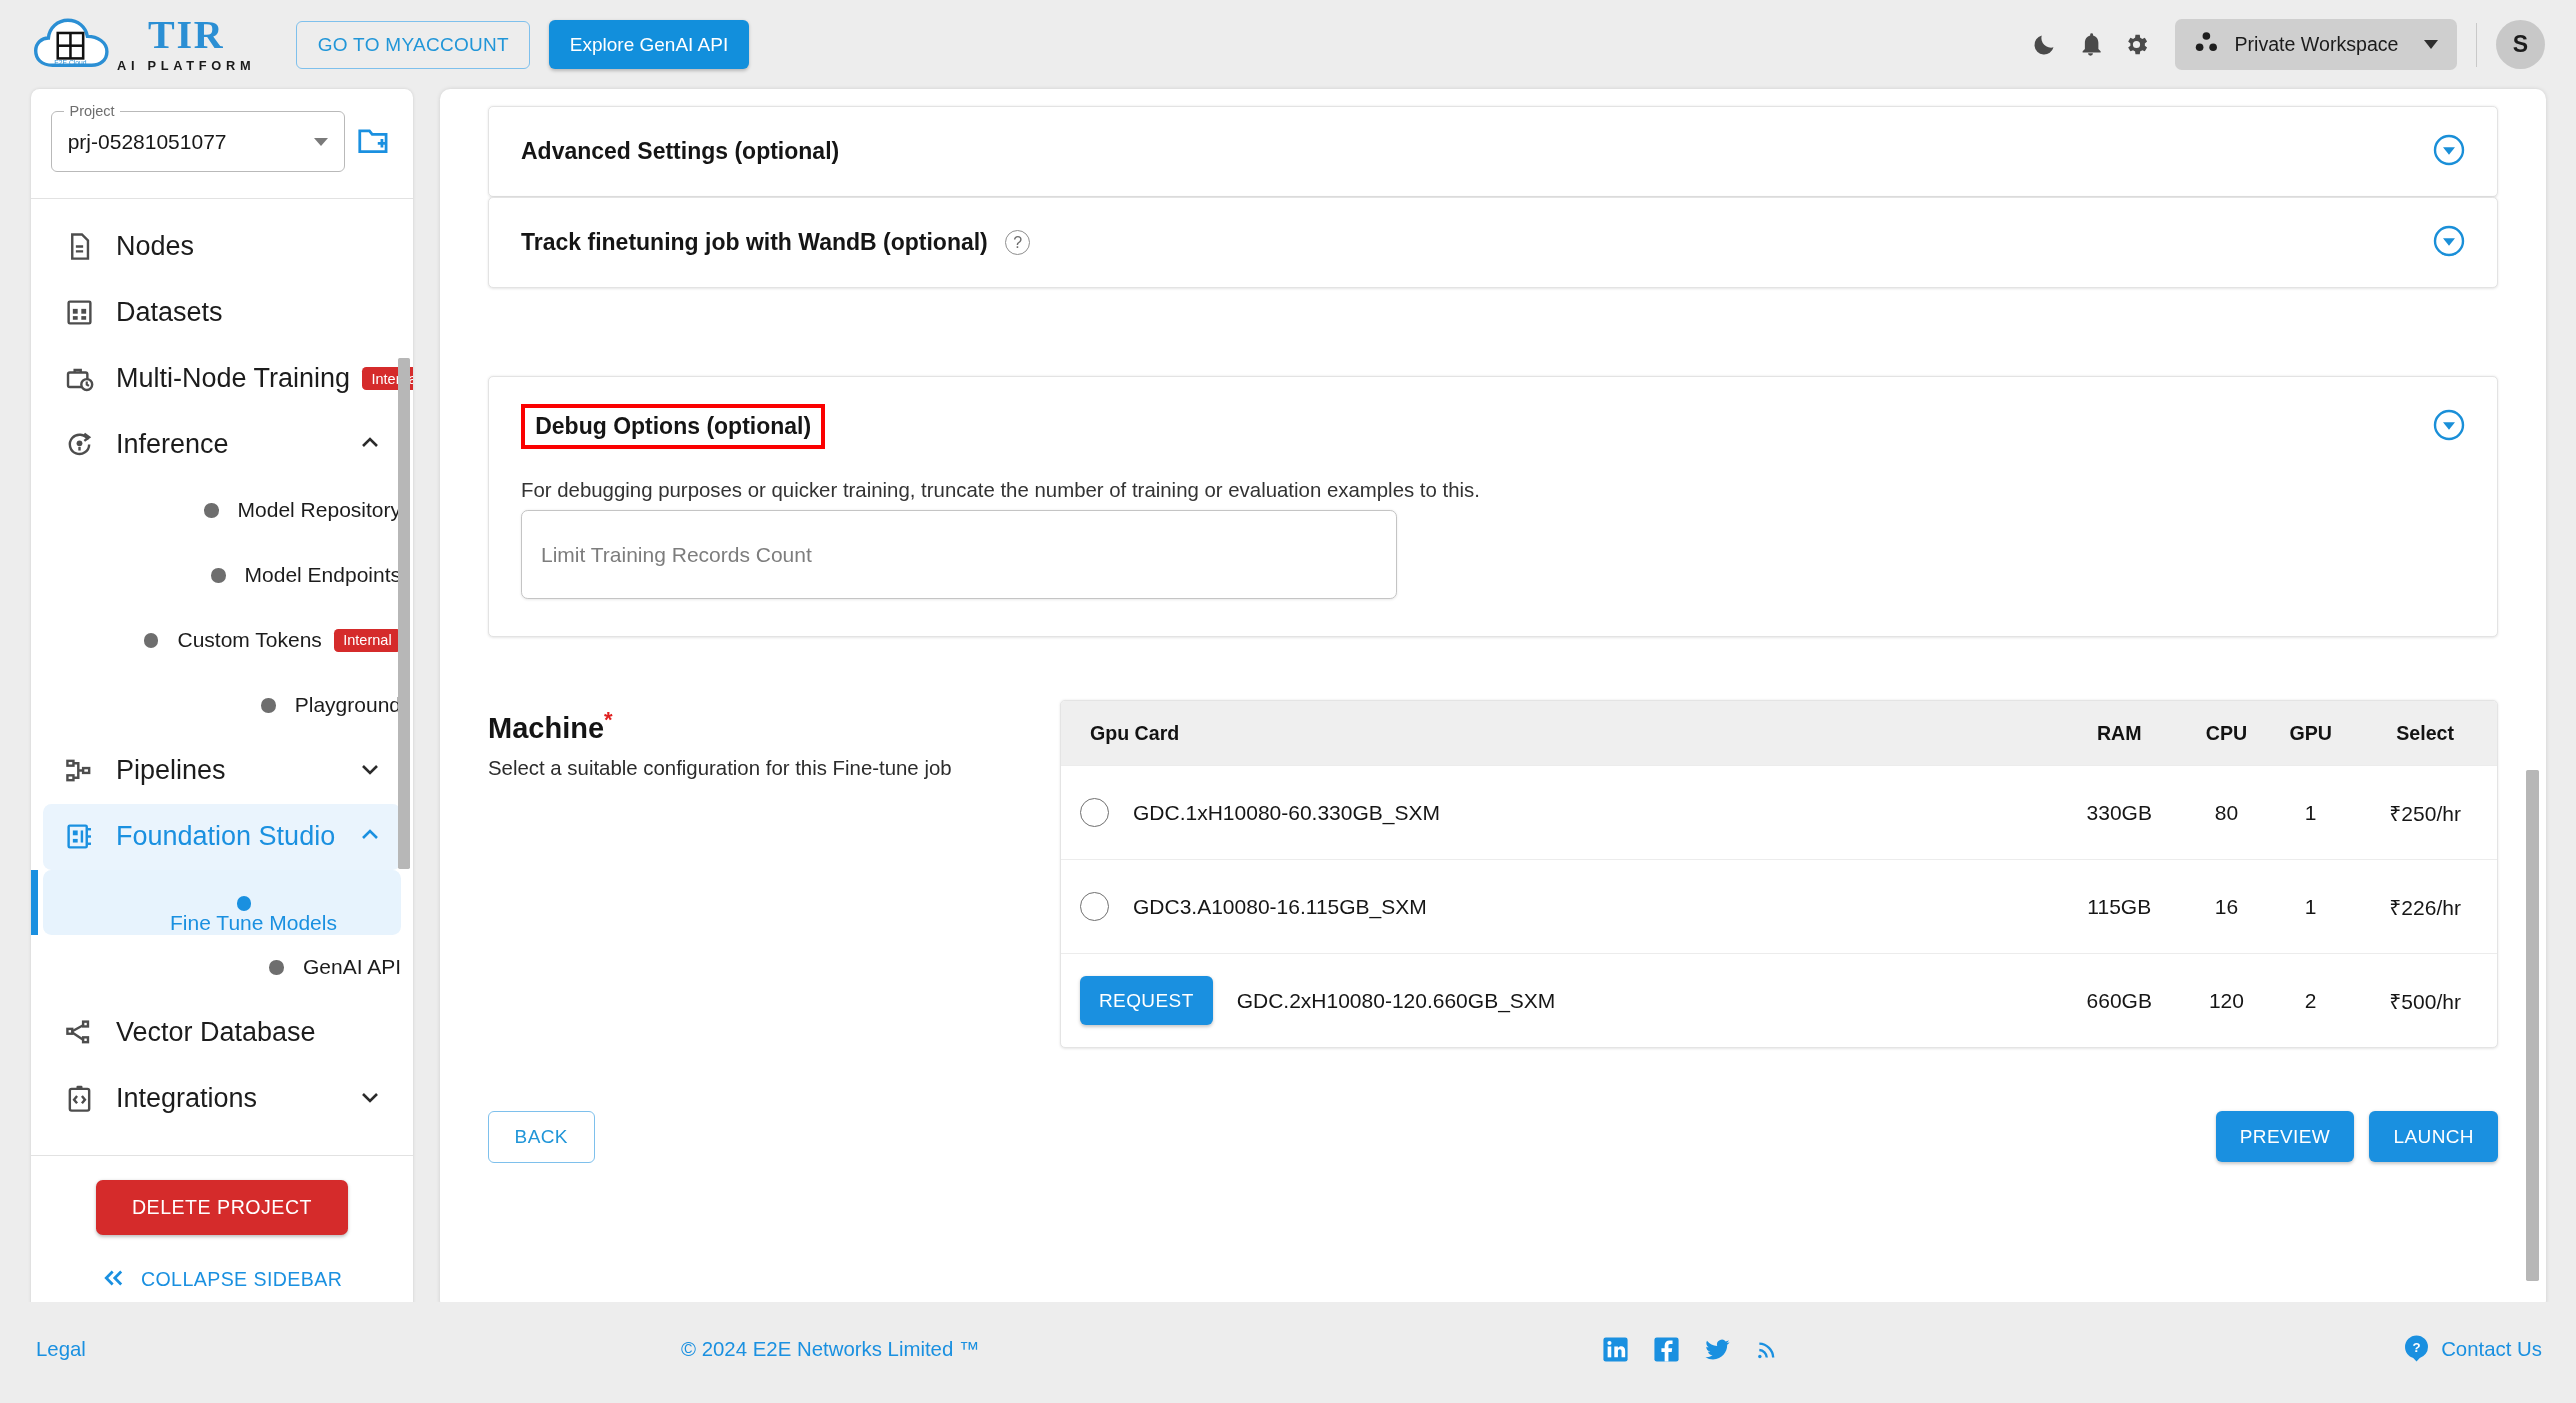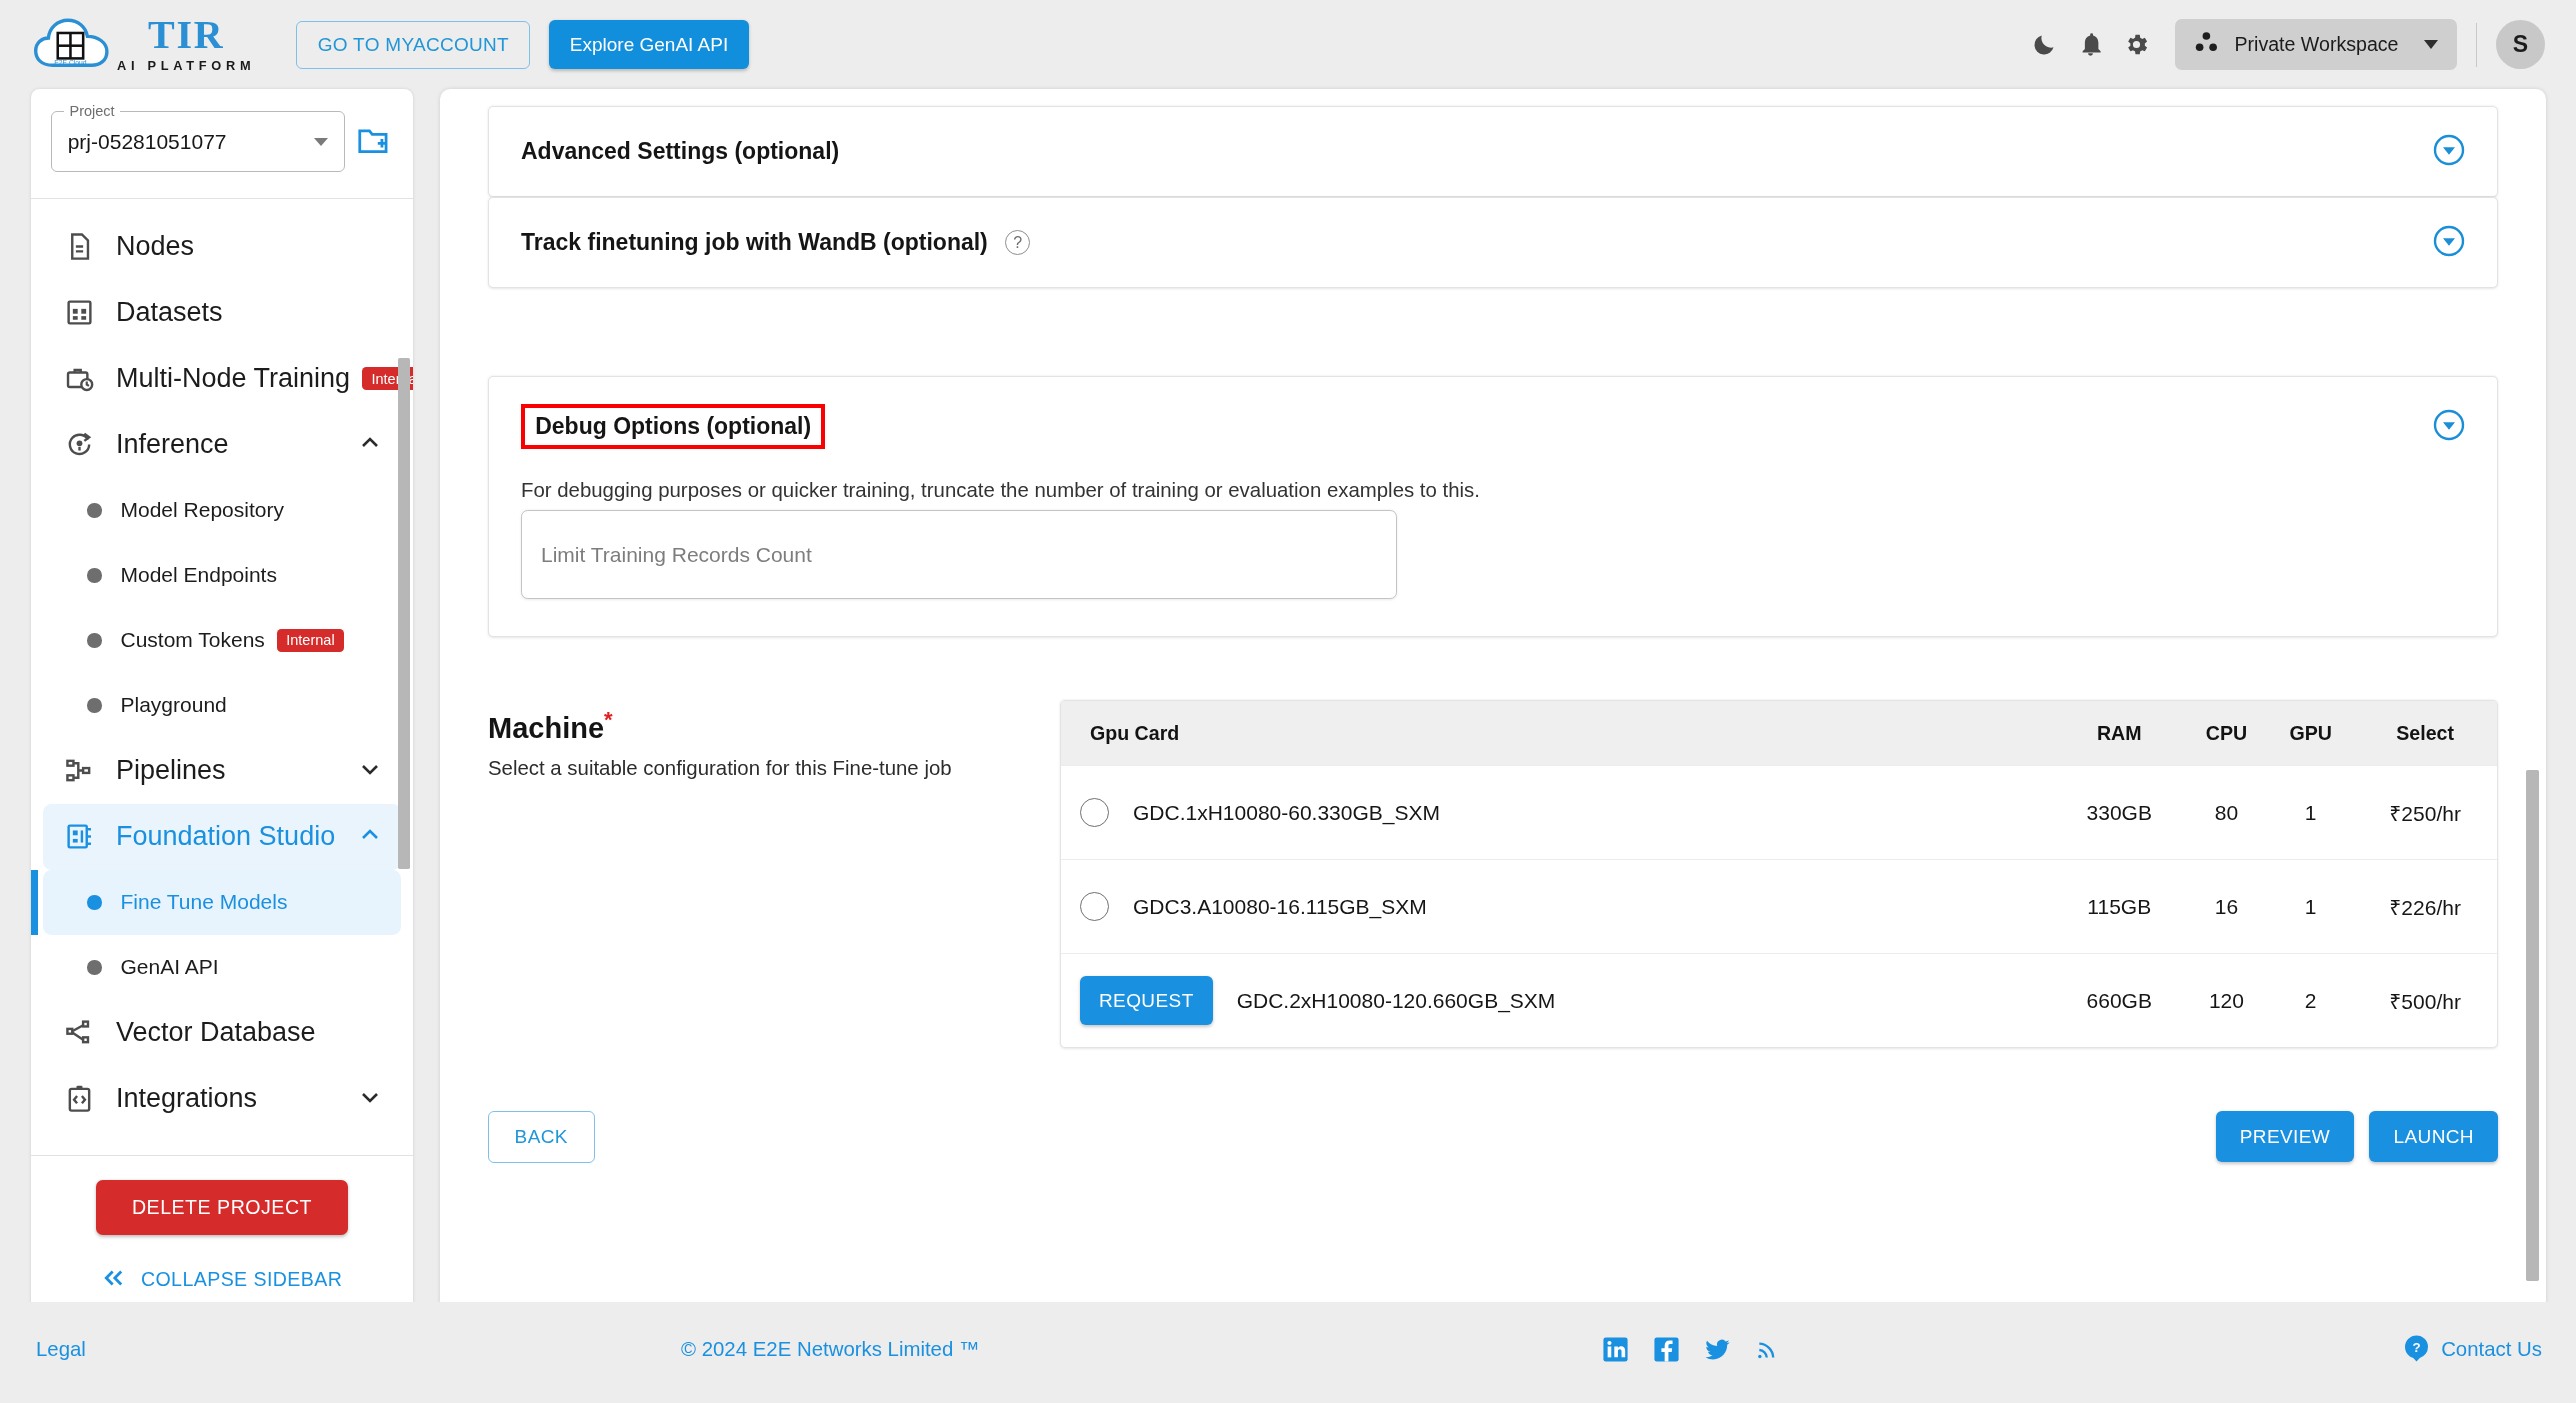--- a/index.html
+++ b/index.html
@@ -127,25 +127,25 @@
     white-space: nowrap;
   }
   .nav-item.active { background: #eaf4fd; }
   .nav-item.active .nav-label { color: #1a90e0; }
   .nav-item.active .nav-icon { color: #1a90e0; }
   .nav-item.active .nav-chevron { color: #1a90e0; }
 
   .subnav-item {
     display: flex; align-items: center;
     height: 65px; padding-left: 44px; margin: 0 12px;
-    border-radius: 8.5px; cursor: pointer; position: relative;
+    border-radius: 8.5px; cursor: pointer; position: relative; justify-content: flex-end;
   }
   .dot { width: 14.5px; height: 14.5px; border-radius: 50%; background: #6e6e6e; flex-shrink: 0; }
   .subnav-label { font-size: 21px; color: #1c1c1c; margin-left: 19px; white-space: nowrap; }
-  .subnav-item.selected { background: #e7f3fd; }
+  .subnav-item.selected { background: #e7f3fd; flex-direction: column; }
   .subnav-item.selected .dot { background: #1a90e0; }
   .subnav-item.selected .subnav-label { color: #1a90e0; }
   .sel-bar {
     position: absolute; left: -12px; top: 0;
     width: 6.8px; height: 100%; background: #1a90e0;
   }
   .side-scrollbar {
     position: absolute; right: 3.4px; top: 160px;
     width: 12px; height: 511px; background: #b7b7b7; border-radius: 1.7px;
     cursor: pointer;

